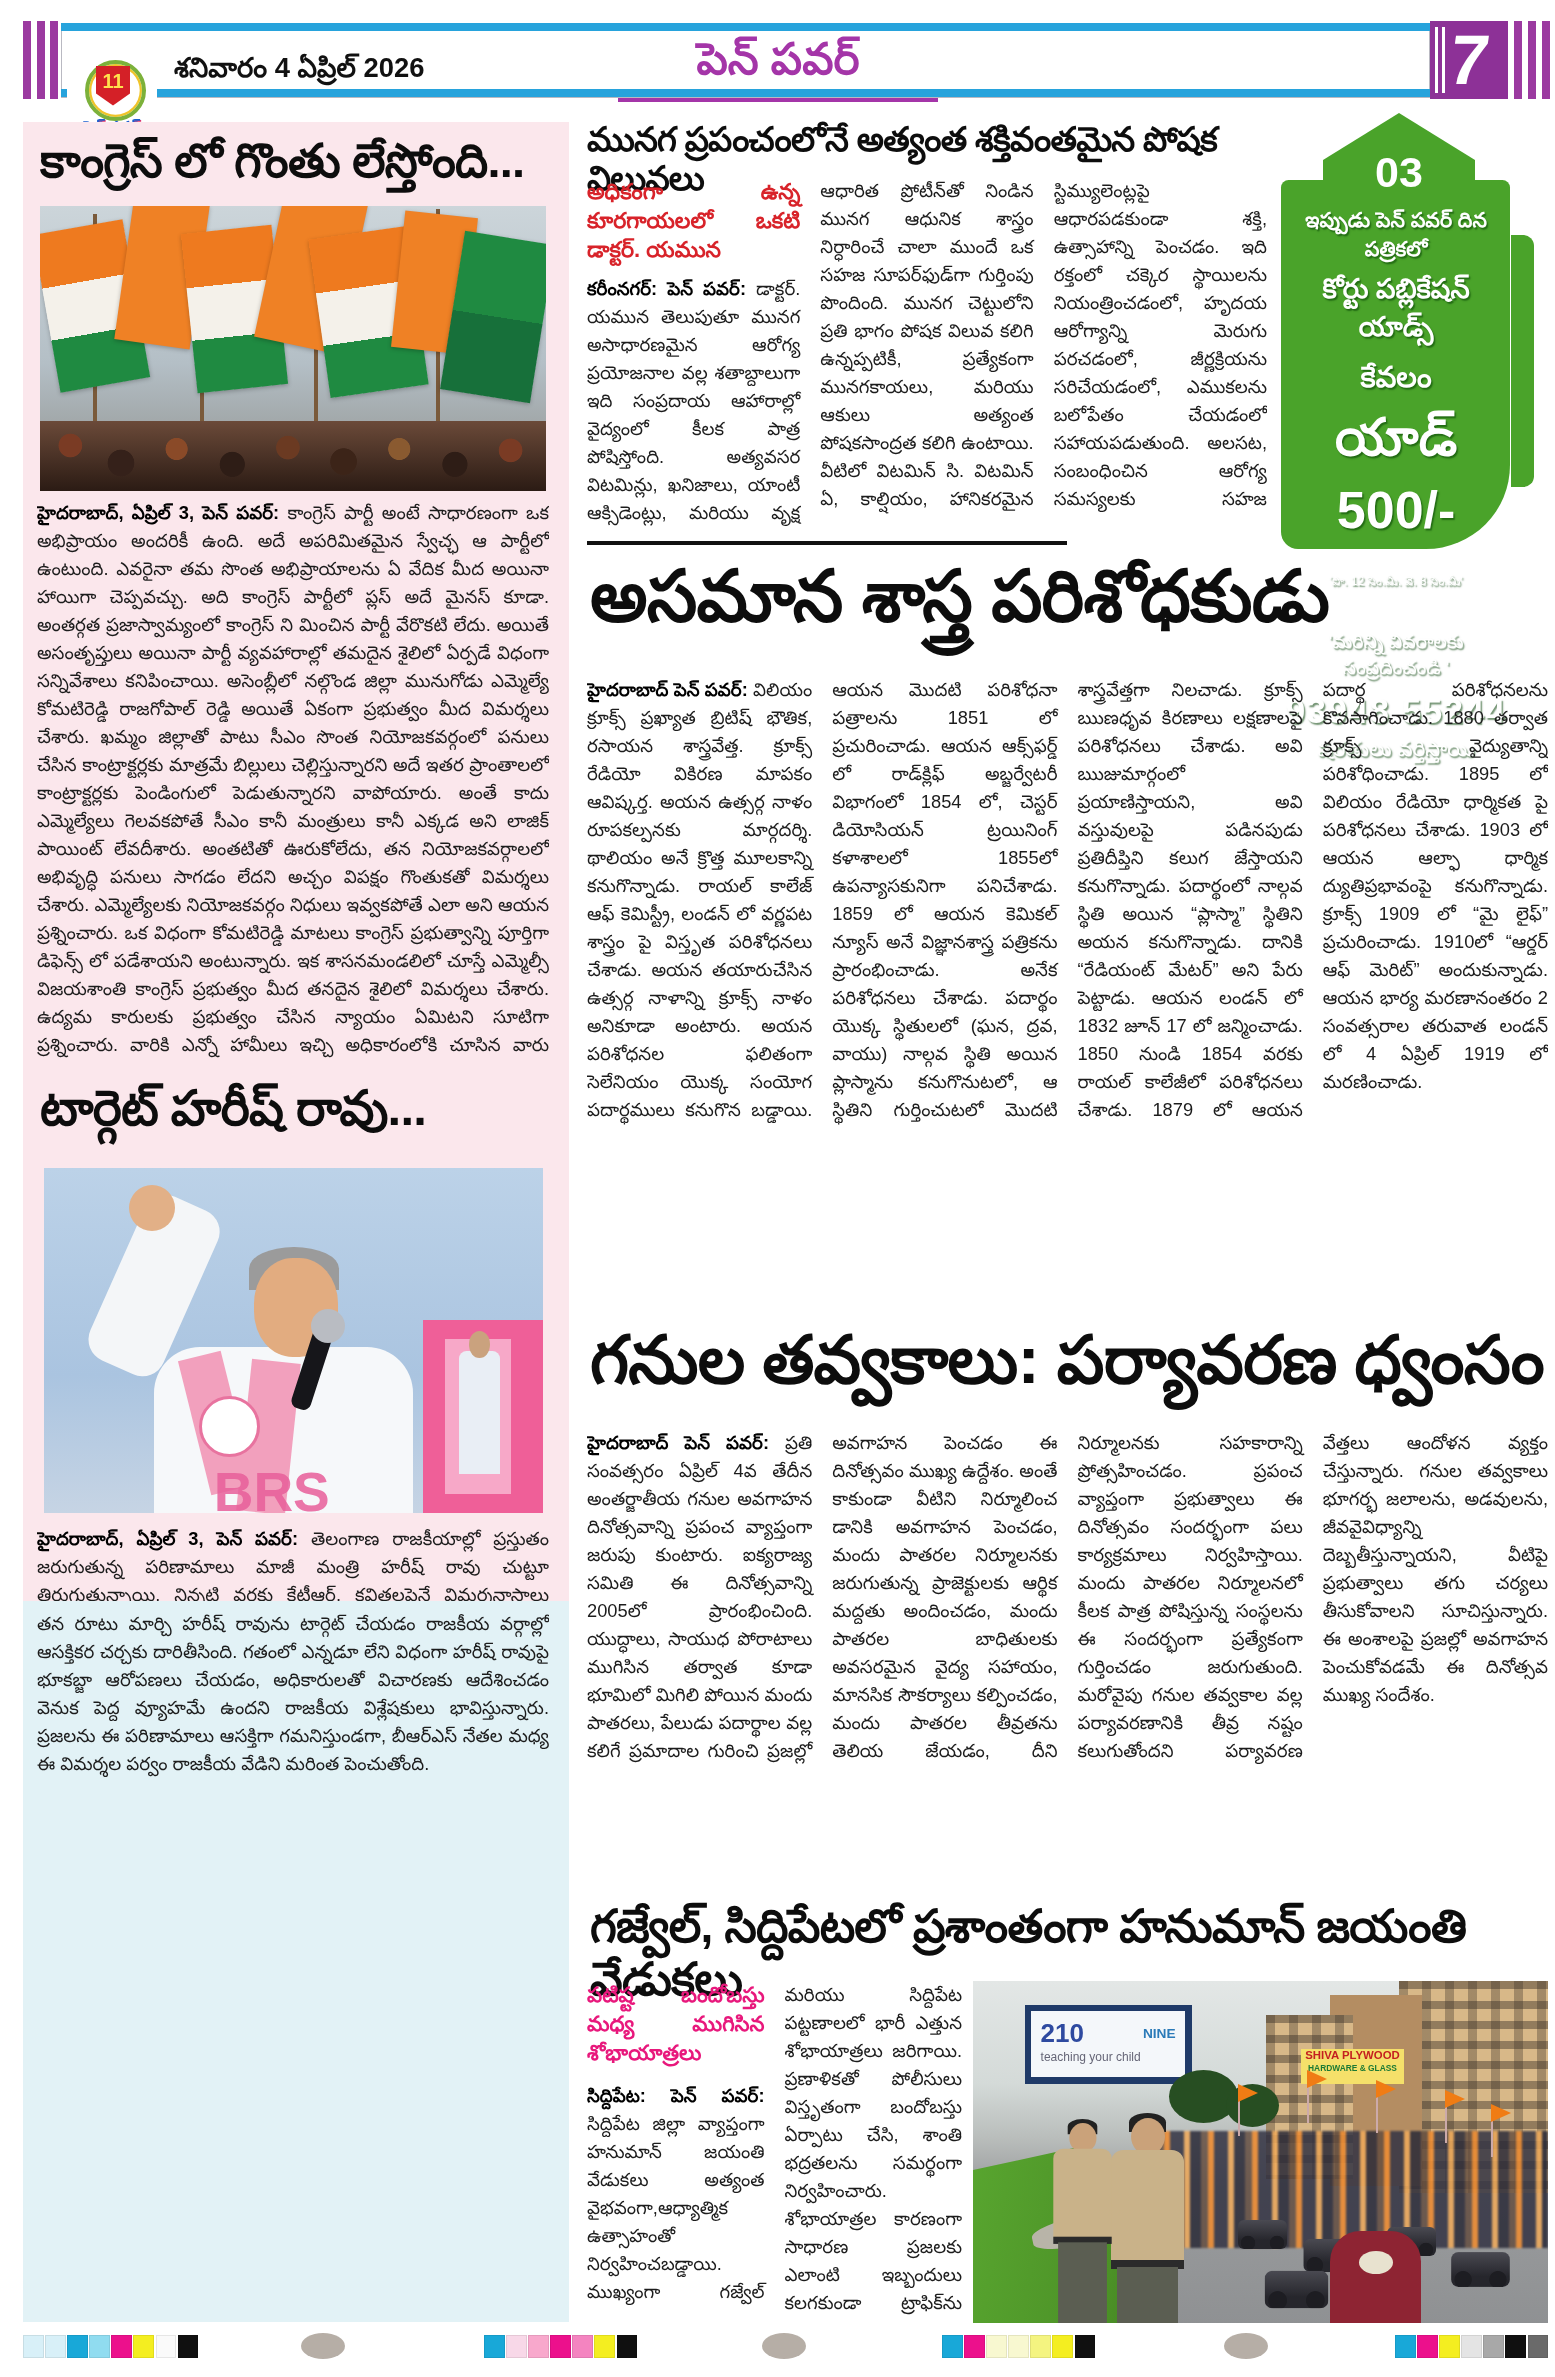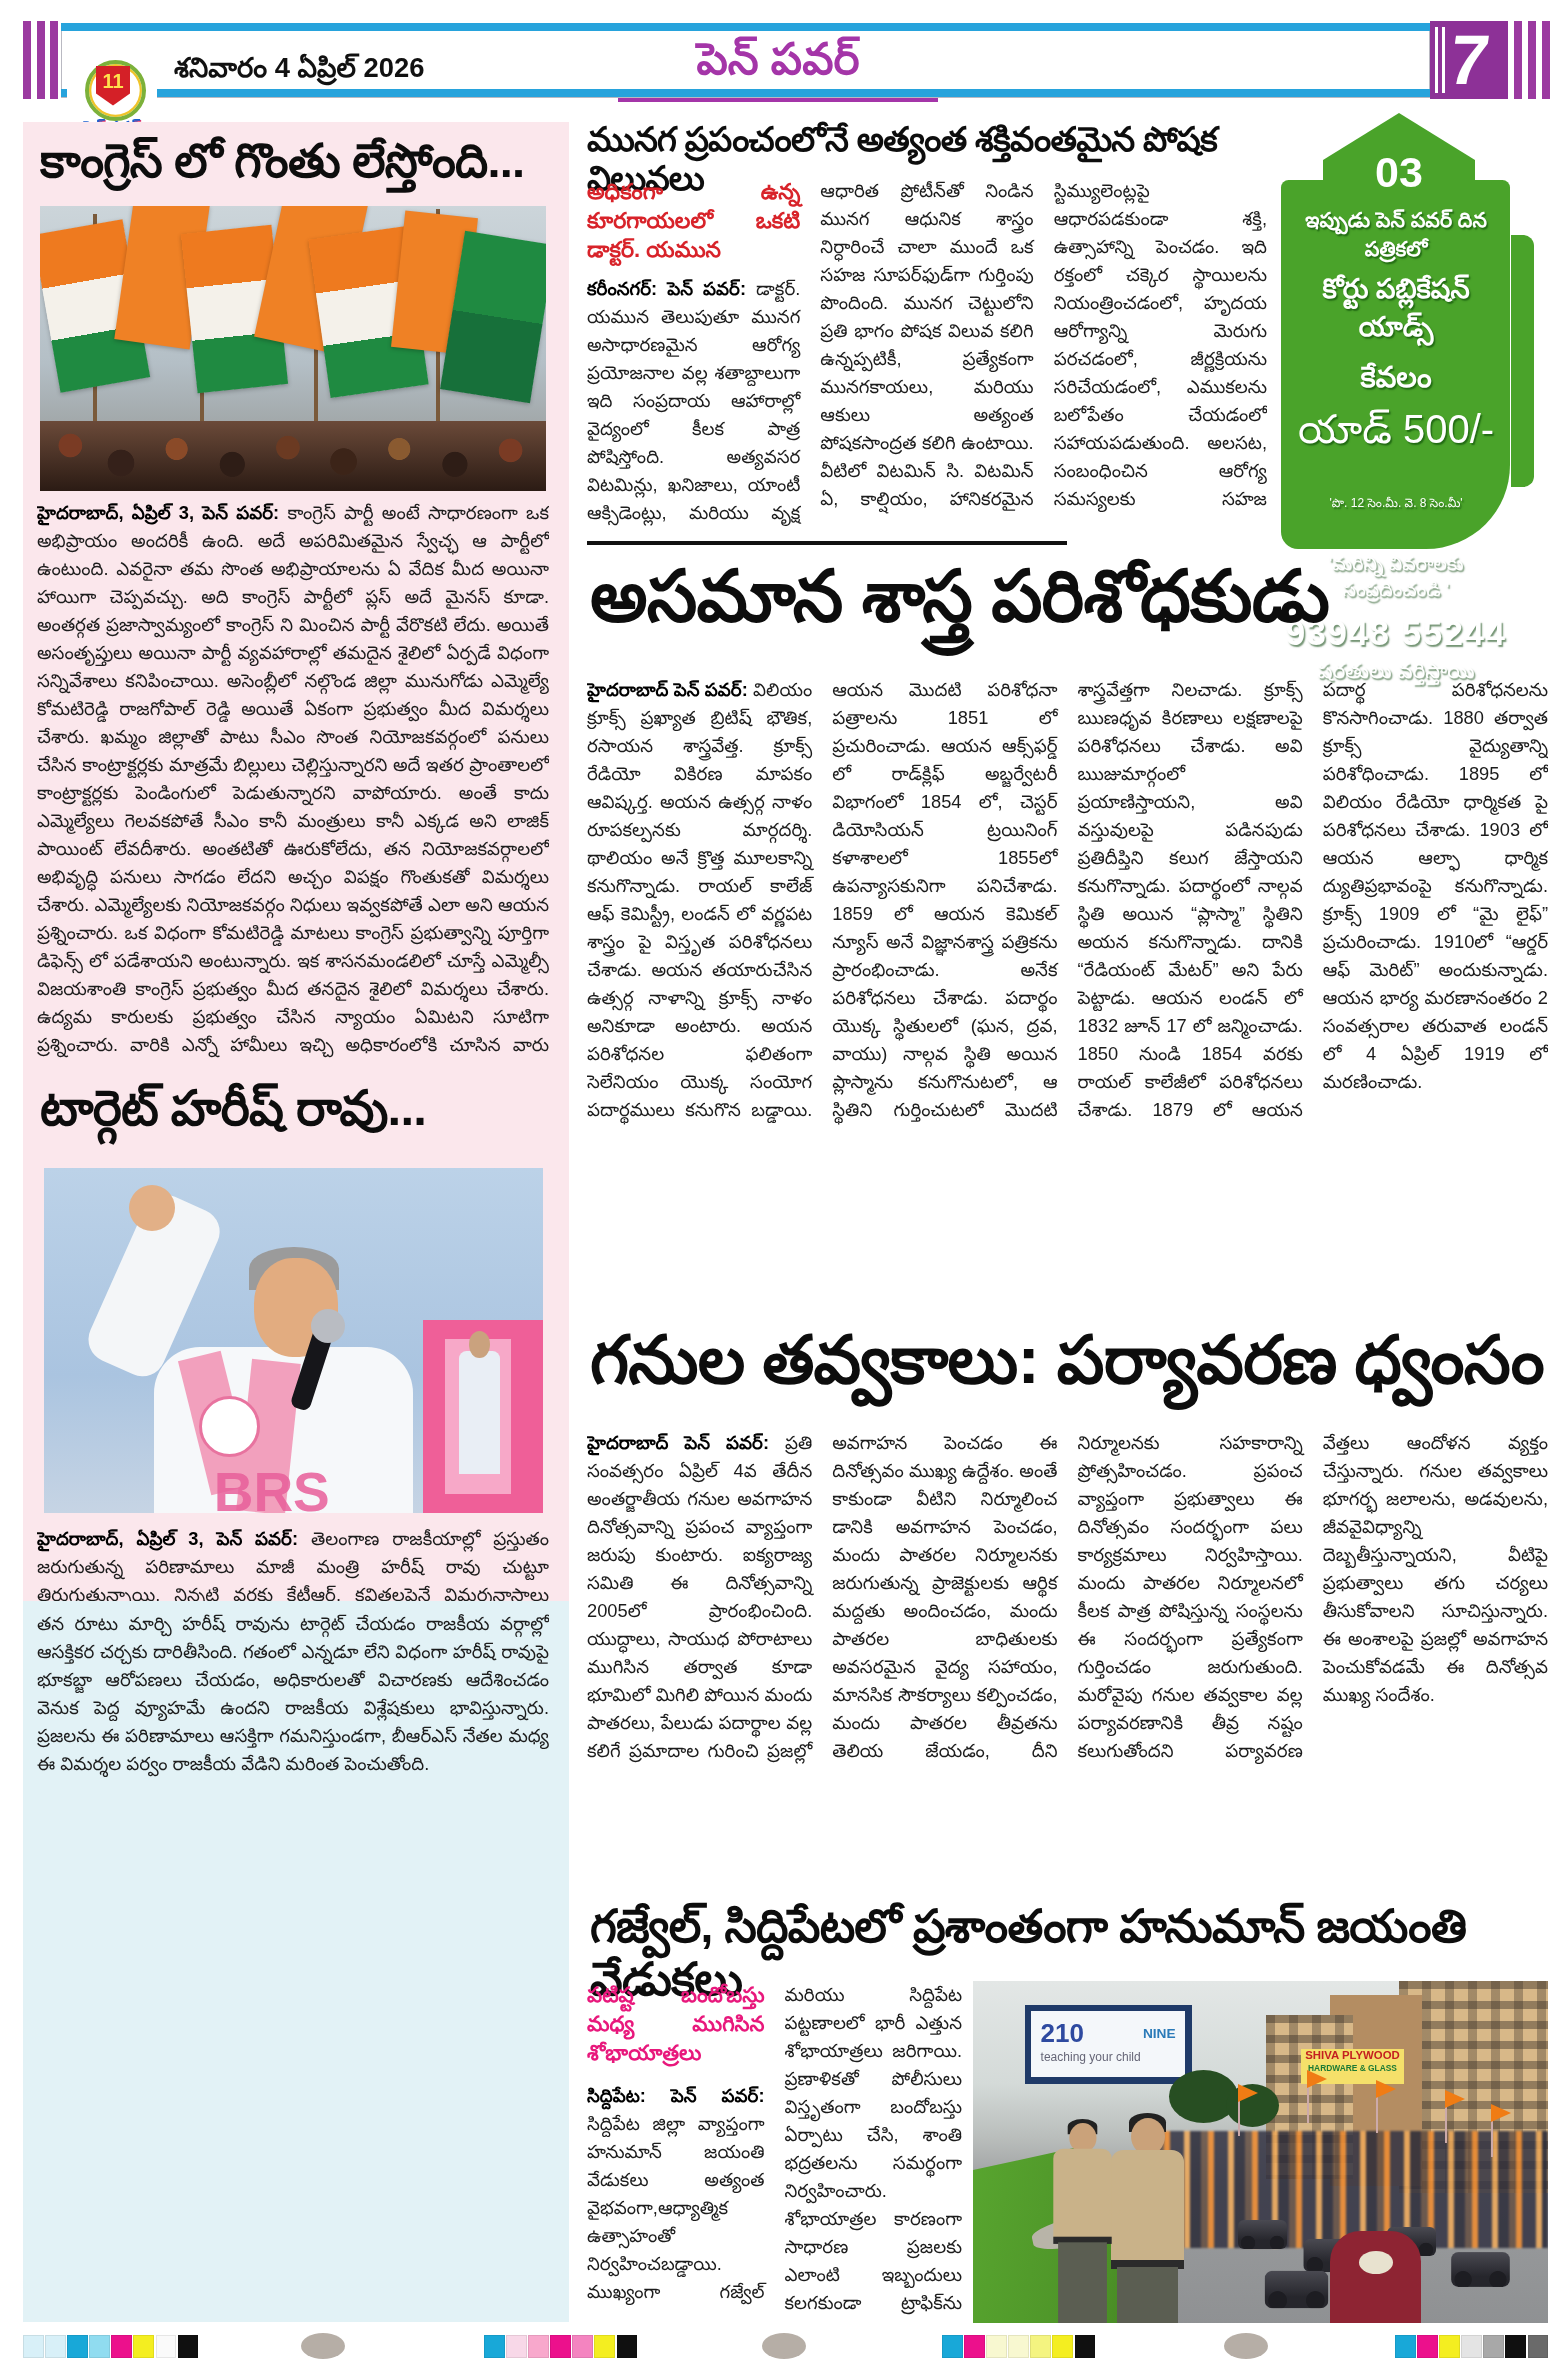--- a/index.html
+++ b/index.html
@@ -209,21 +209,21 @@
 
   <div class="abs ad-wrap">
     <div class="ad-main"></div>
     <div class="ad-side"></div>
     <div class="ad-arrow"></div>
     <div class="ad-corner">03</div>
     <div class="ad-stack">
       <div style="font-size:20.6px;font-weight:700;margin-top:4.6px">ఇప్పుడు పెన్ పవర్ దిన పత్రికలో</div>
       <div style="font-size:27.4px;font-weight:800;margin-top:7.6px">కోర్టు పబ్లికేషన్ యాడ్స్</div>
       <div style="font-size:29px;font-weight:800;margin-top:12.2px">కేవలం</div>
-      <div style="font-size:40px;font-weight:400;margin-top:6.1px">యాడ్ 500/-</div>
+      <div style="font-size:52px;font-weight:700;margin-top:6.1px">యాడ్ 500/-</div>
       <div style="font-size:12px;margin-top:34px">'పొ. 12 సెం.మీ. వె. 8 సెం.మీ'</div>
       <div style="font-size:19px;margin-top:40px">'మరిన్ని వివరాలకు సంప్రదించండి '</div>
       <div style="font-size:35px;font-weight:800;margin-top:7.6px;letter-spacing:1.5px">93948 55244</div>
       <div style="font-size:21.3px;margin-top:6.1px">షరతులు వర్తిస్తాయి</div>
     </div>
   </div>
 
   <div class="abs h-left" style="left:590px;top:555px;width:958px;font-size:72px">అసమాన శాస్త్ర పరిశోధకుడు</div>
   <div class="abs tel-body cols-4" style="left:587px;top:676px;width:961px;height:608px">
     <b>హైదరాబాద్ పెన్ పవర్:</b>

